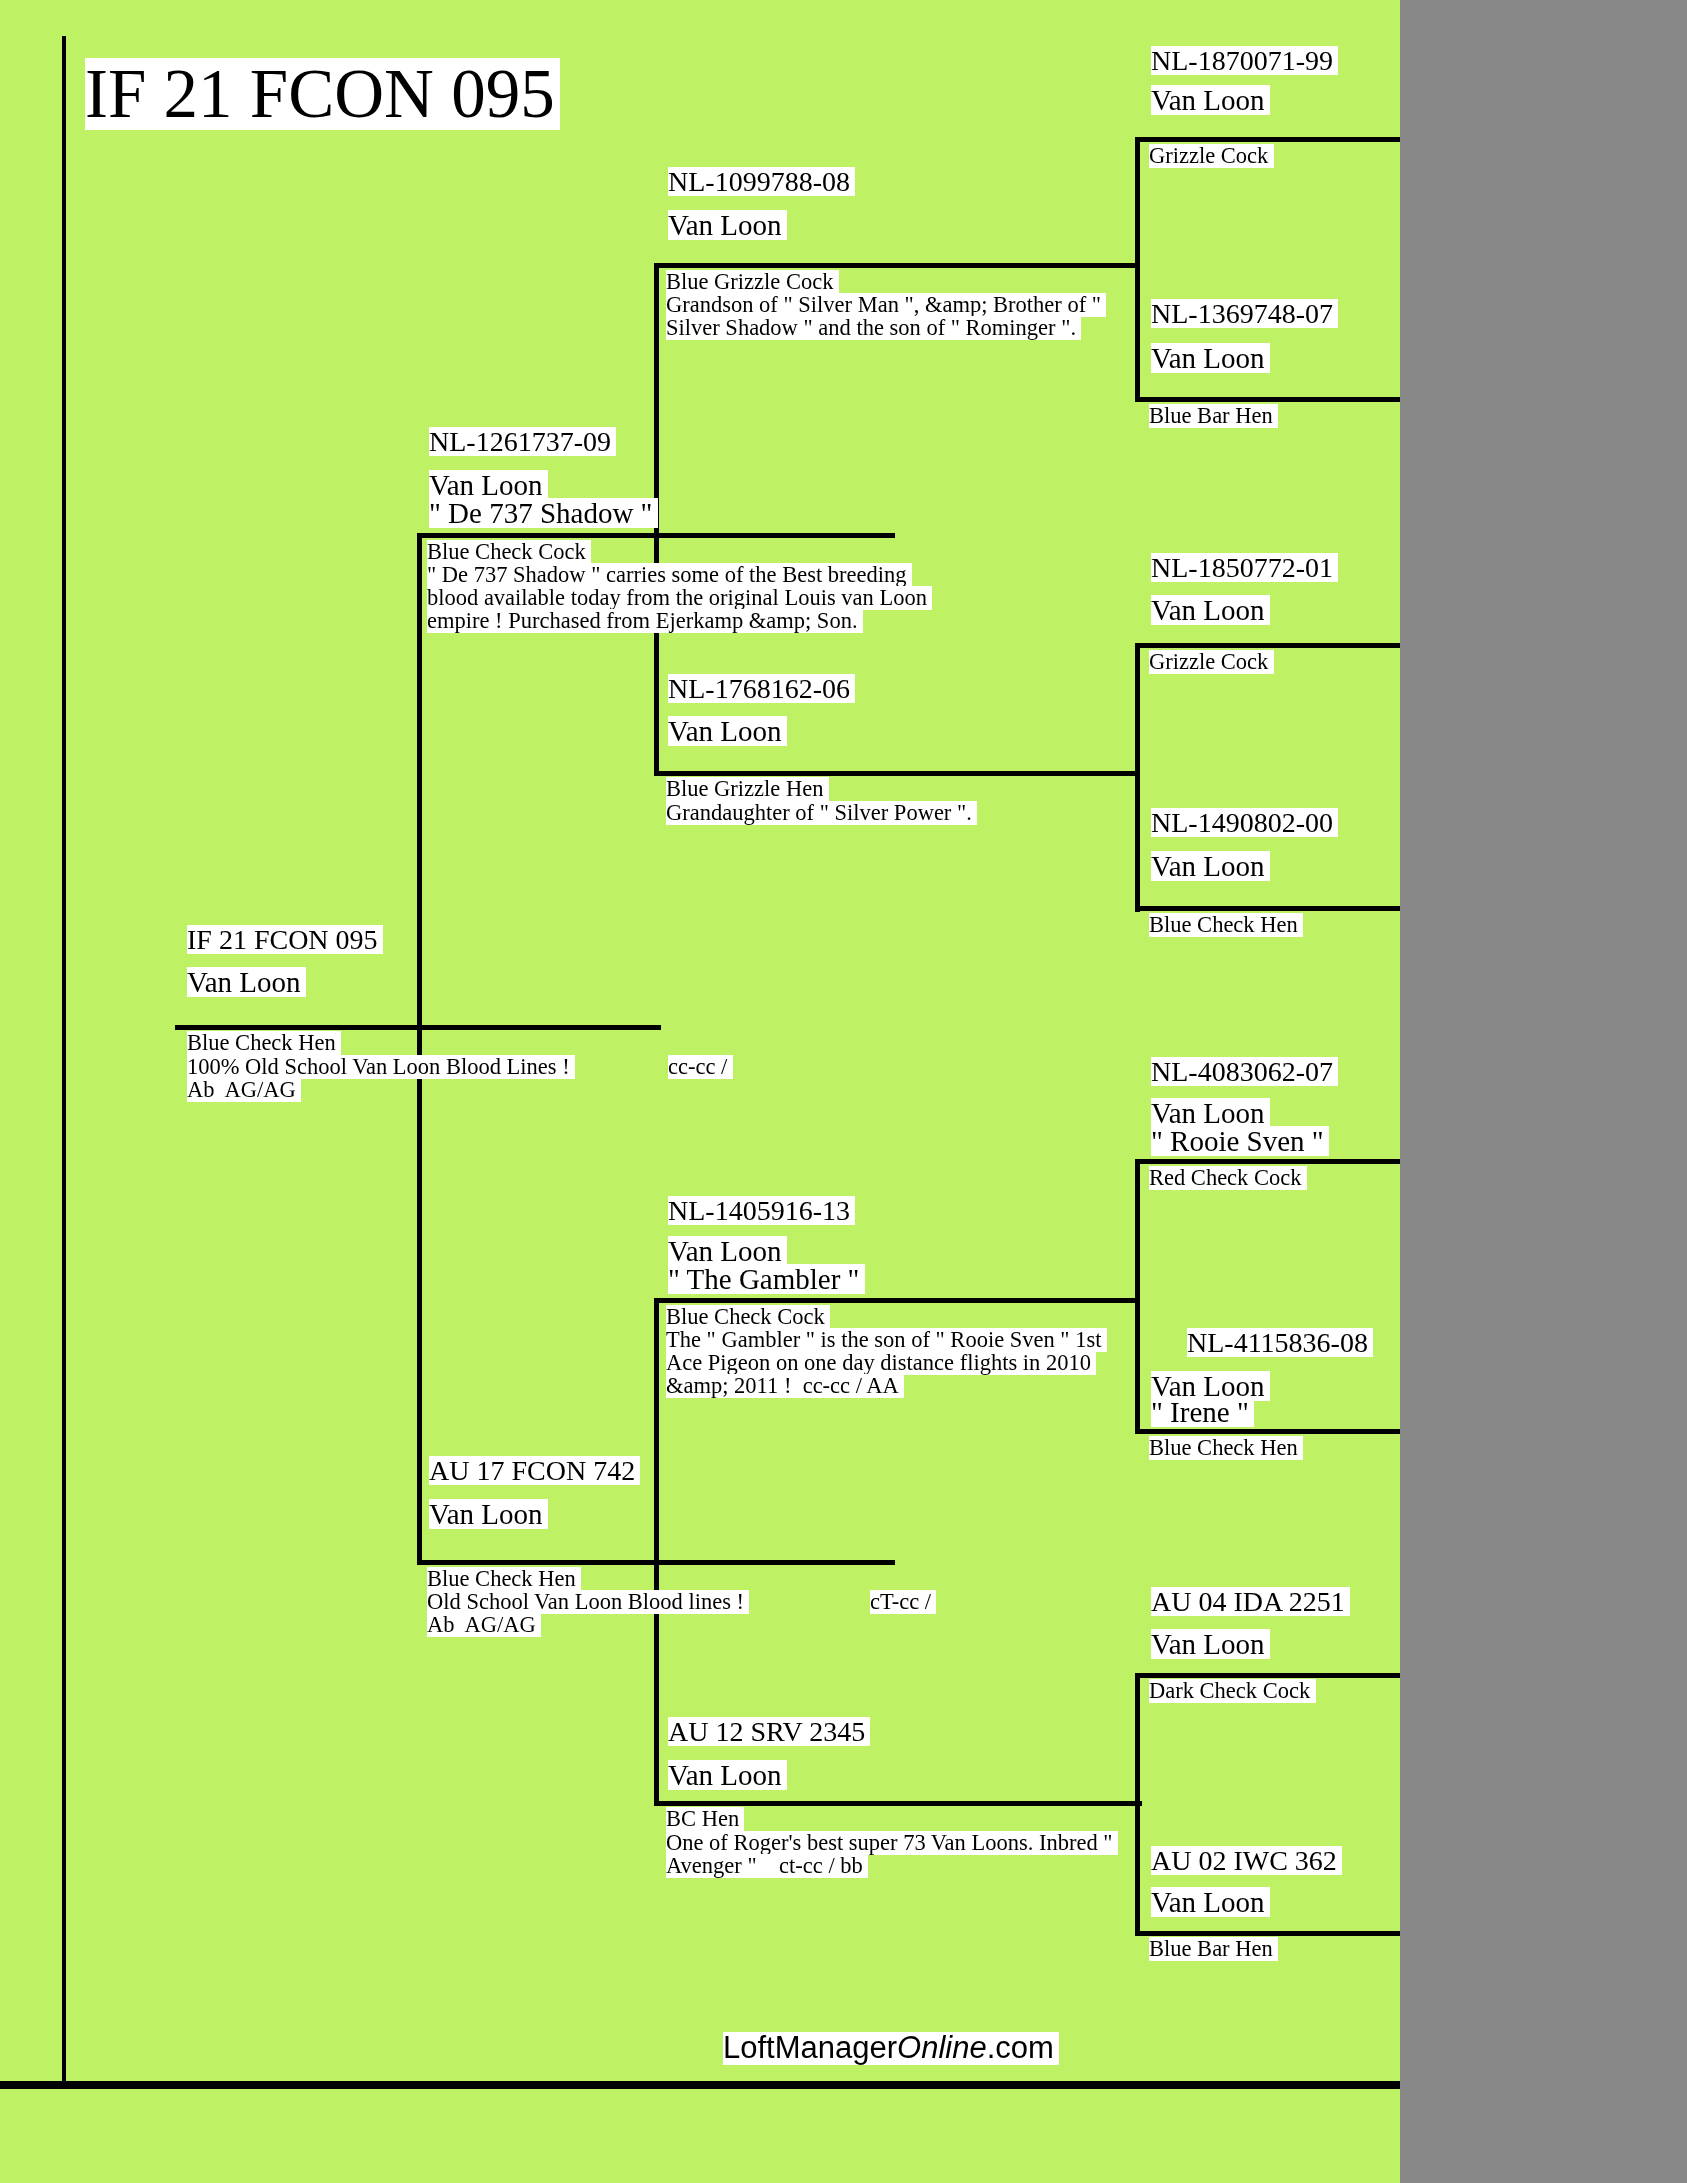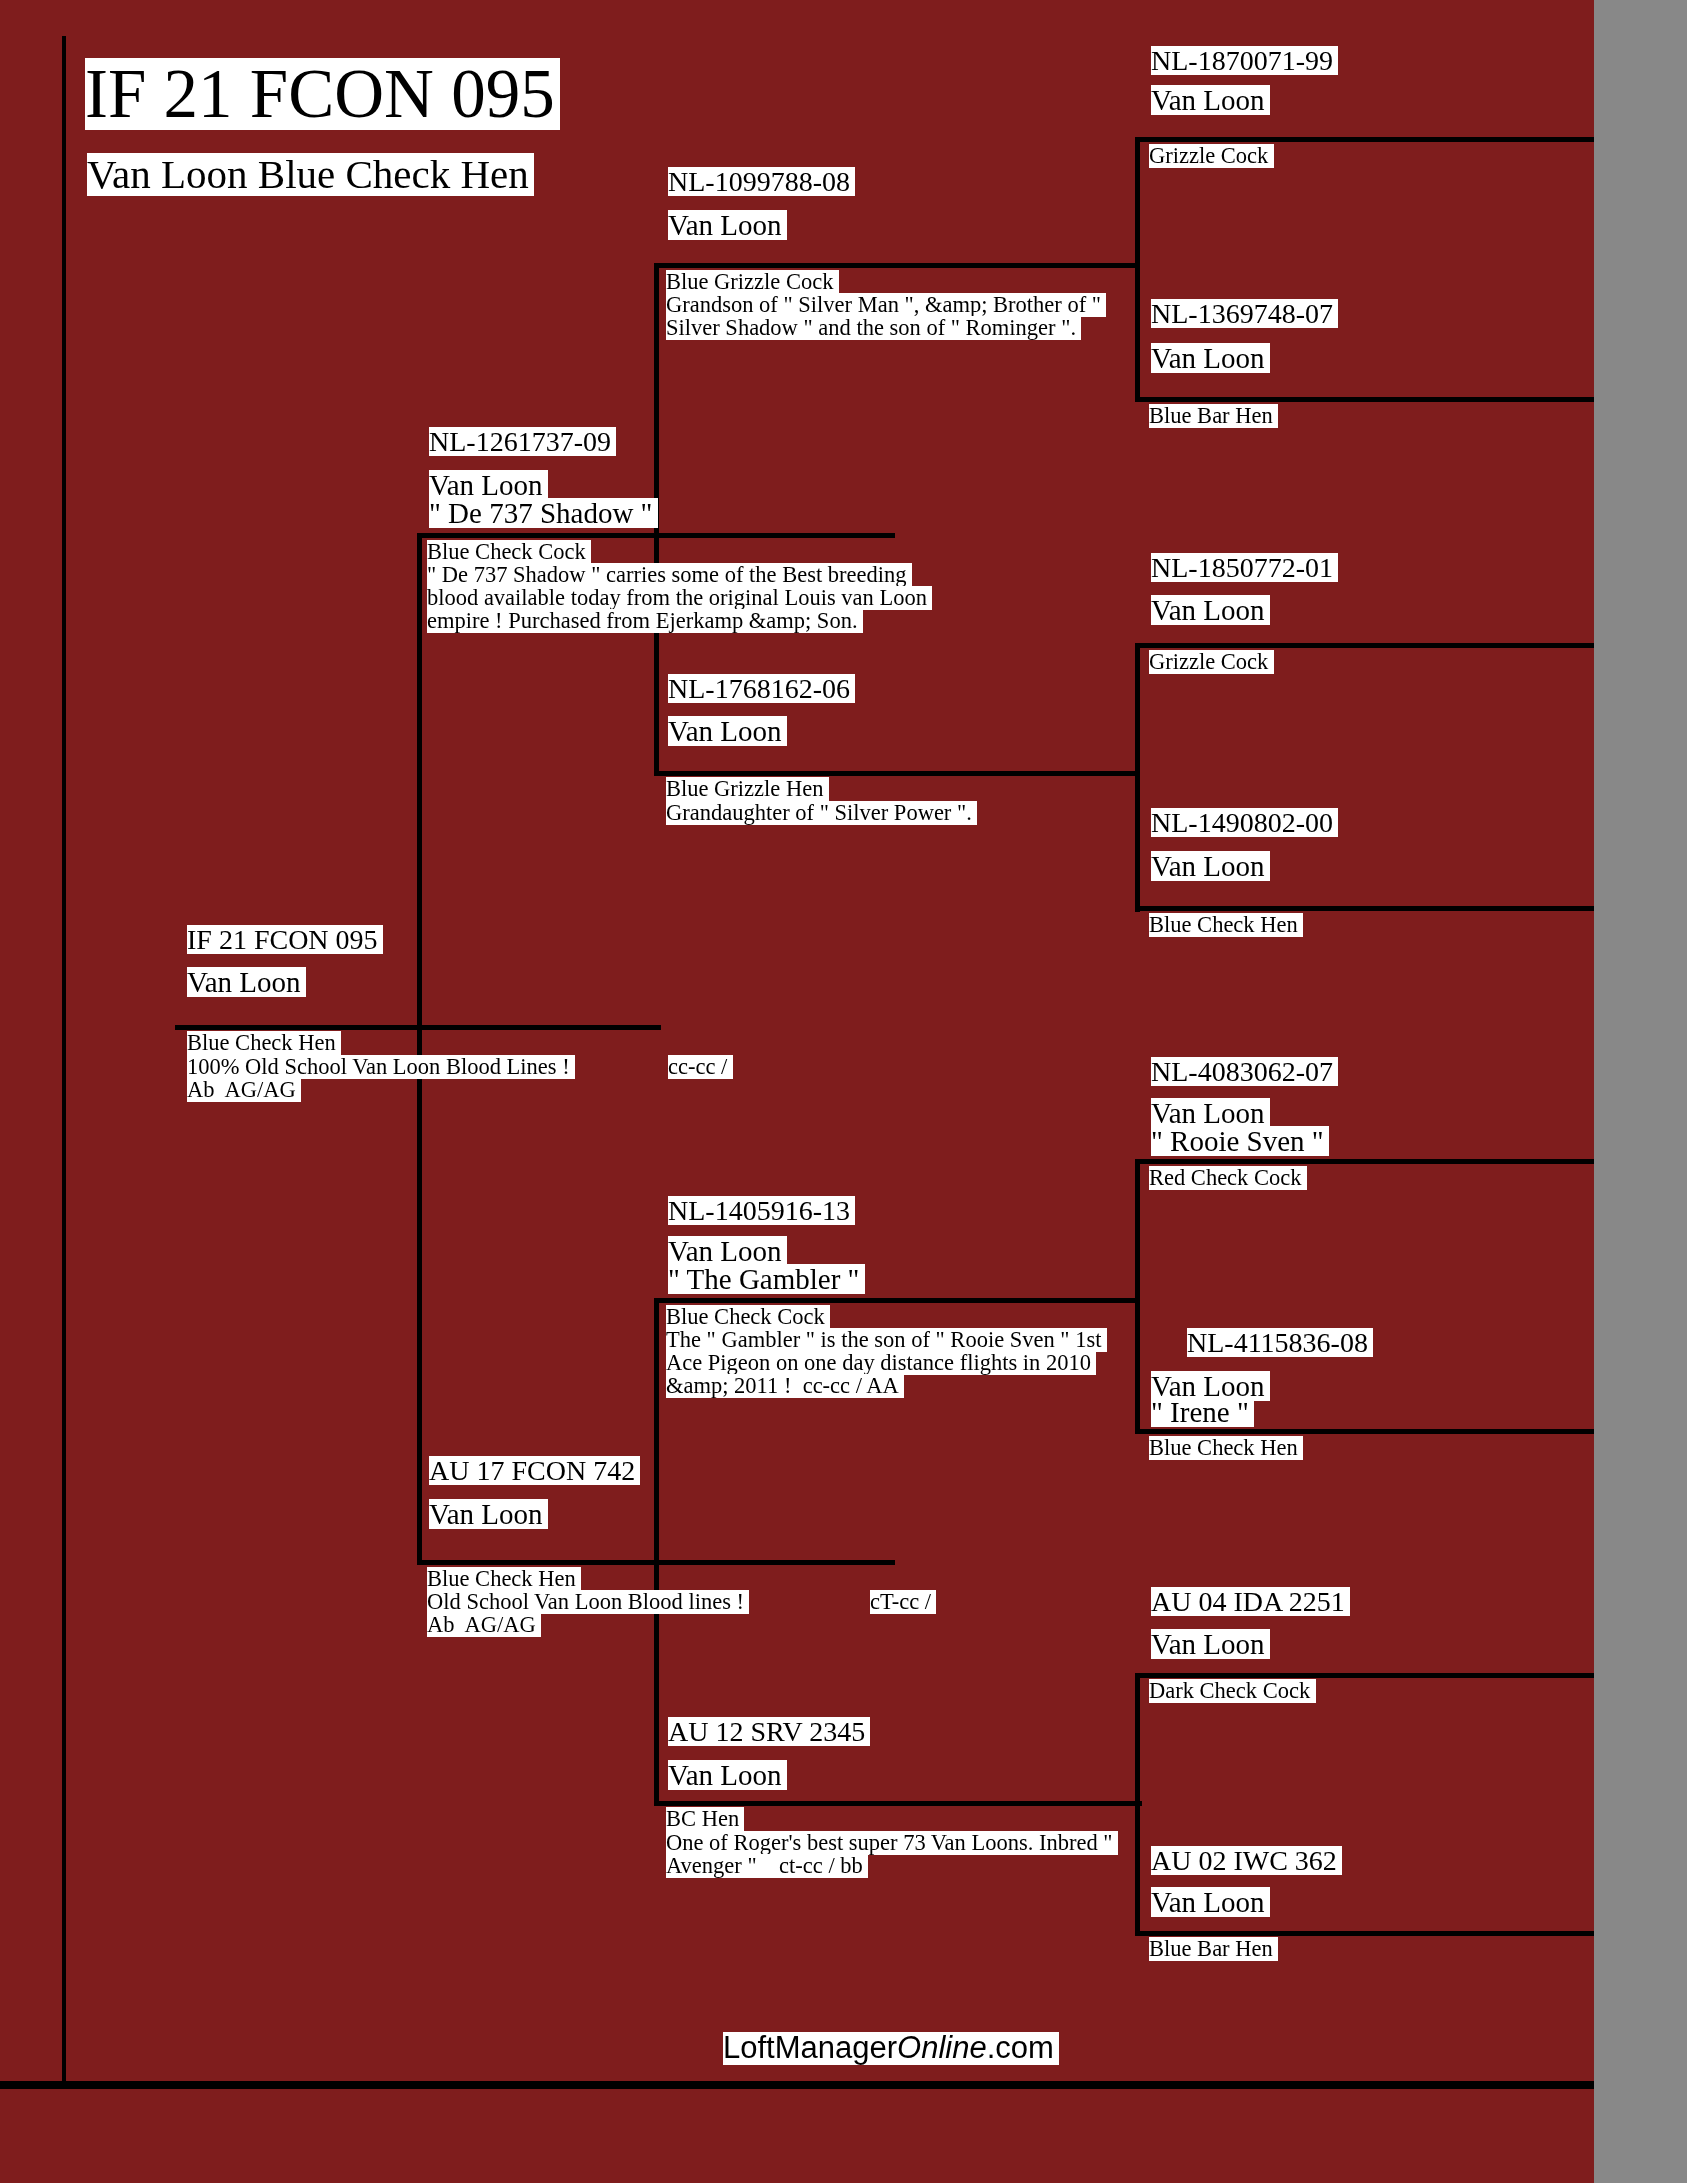--- a/index.html
+++ b/index.html
@@ -1,16 +1,16 @@
 <!DOCTYPE html>
 <html style="font-size:10.6px"><head>
 <meta charset="utf-8">
 <style>
   html,body{margin:0;padding:0;background:#888;}
-  #page{position:relative;width:1594px;height:2183px;background:#7f1d1d;
+  #page{position:relative;width:1400px;height:2183px;background:#bef264;
         font-family:"Liberation Serif",serif;color:#000;overflow:hidden;}
   .t{position:absolute;white-space:pre;background:#fff;line-height:1.05;padding-right:5.3px;z-index:2;}
   .pagetitle{font-size:69px;}
   .pagesub{font-size:41px;}
   .ring{font-size:28px;}
   .strain{font-size:29px;}
   .alias{font-size:29px;}
   .desc{font-size:22.5px;}
   .gene{font-size:22.5px;}
   .hline{position:absolute;height:5.3px;background:#000;z-index:3;}
@@ -22,21 +22,20 @@
 </style>
 </head>
 <body>
 
 <div id="page">
 
   <div class="border" style="left:62px;top:36px;width:4px;height:2049px;"></div>
   <div class="border" style="left:0;top:2081px;width:1687px;height:8px;"></div>
 
   <div class="t pagetitle" style="left:85px;top:58px;">IF 21 FCON 095</div>
-  <div class="t pagesub" style="left:87px;top:153px;">Van Loon Blue Check Hen</div>
 
   <div class="vline" style="left:417px;top:533px;height:1032px;"></div>
   <div class="vline" style="left:654px;top:263px;height:513px;"></div>
   <div class="vline" style="left:654px;top:1298px;height:508px;"></div>
   <div class="vline" style="left:1135px;top:137px;height:265px;"></div>
   <div class="vline" style="left:1135px;top:643px;height:269px;"></div>
   <div class="vline" style="left:1135px;top:1159px;height:275px;"></div>
   <div class="vline" style="left:1135px;top:1673px;height:263px;"></div>
 
   <div class="t ring" style="left:187px;top:925px;">IF 21 FCON 095</div>

